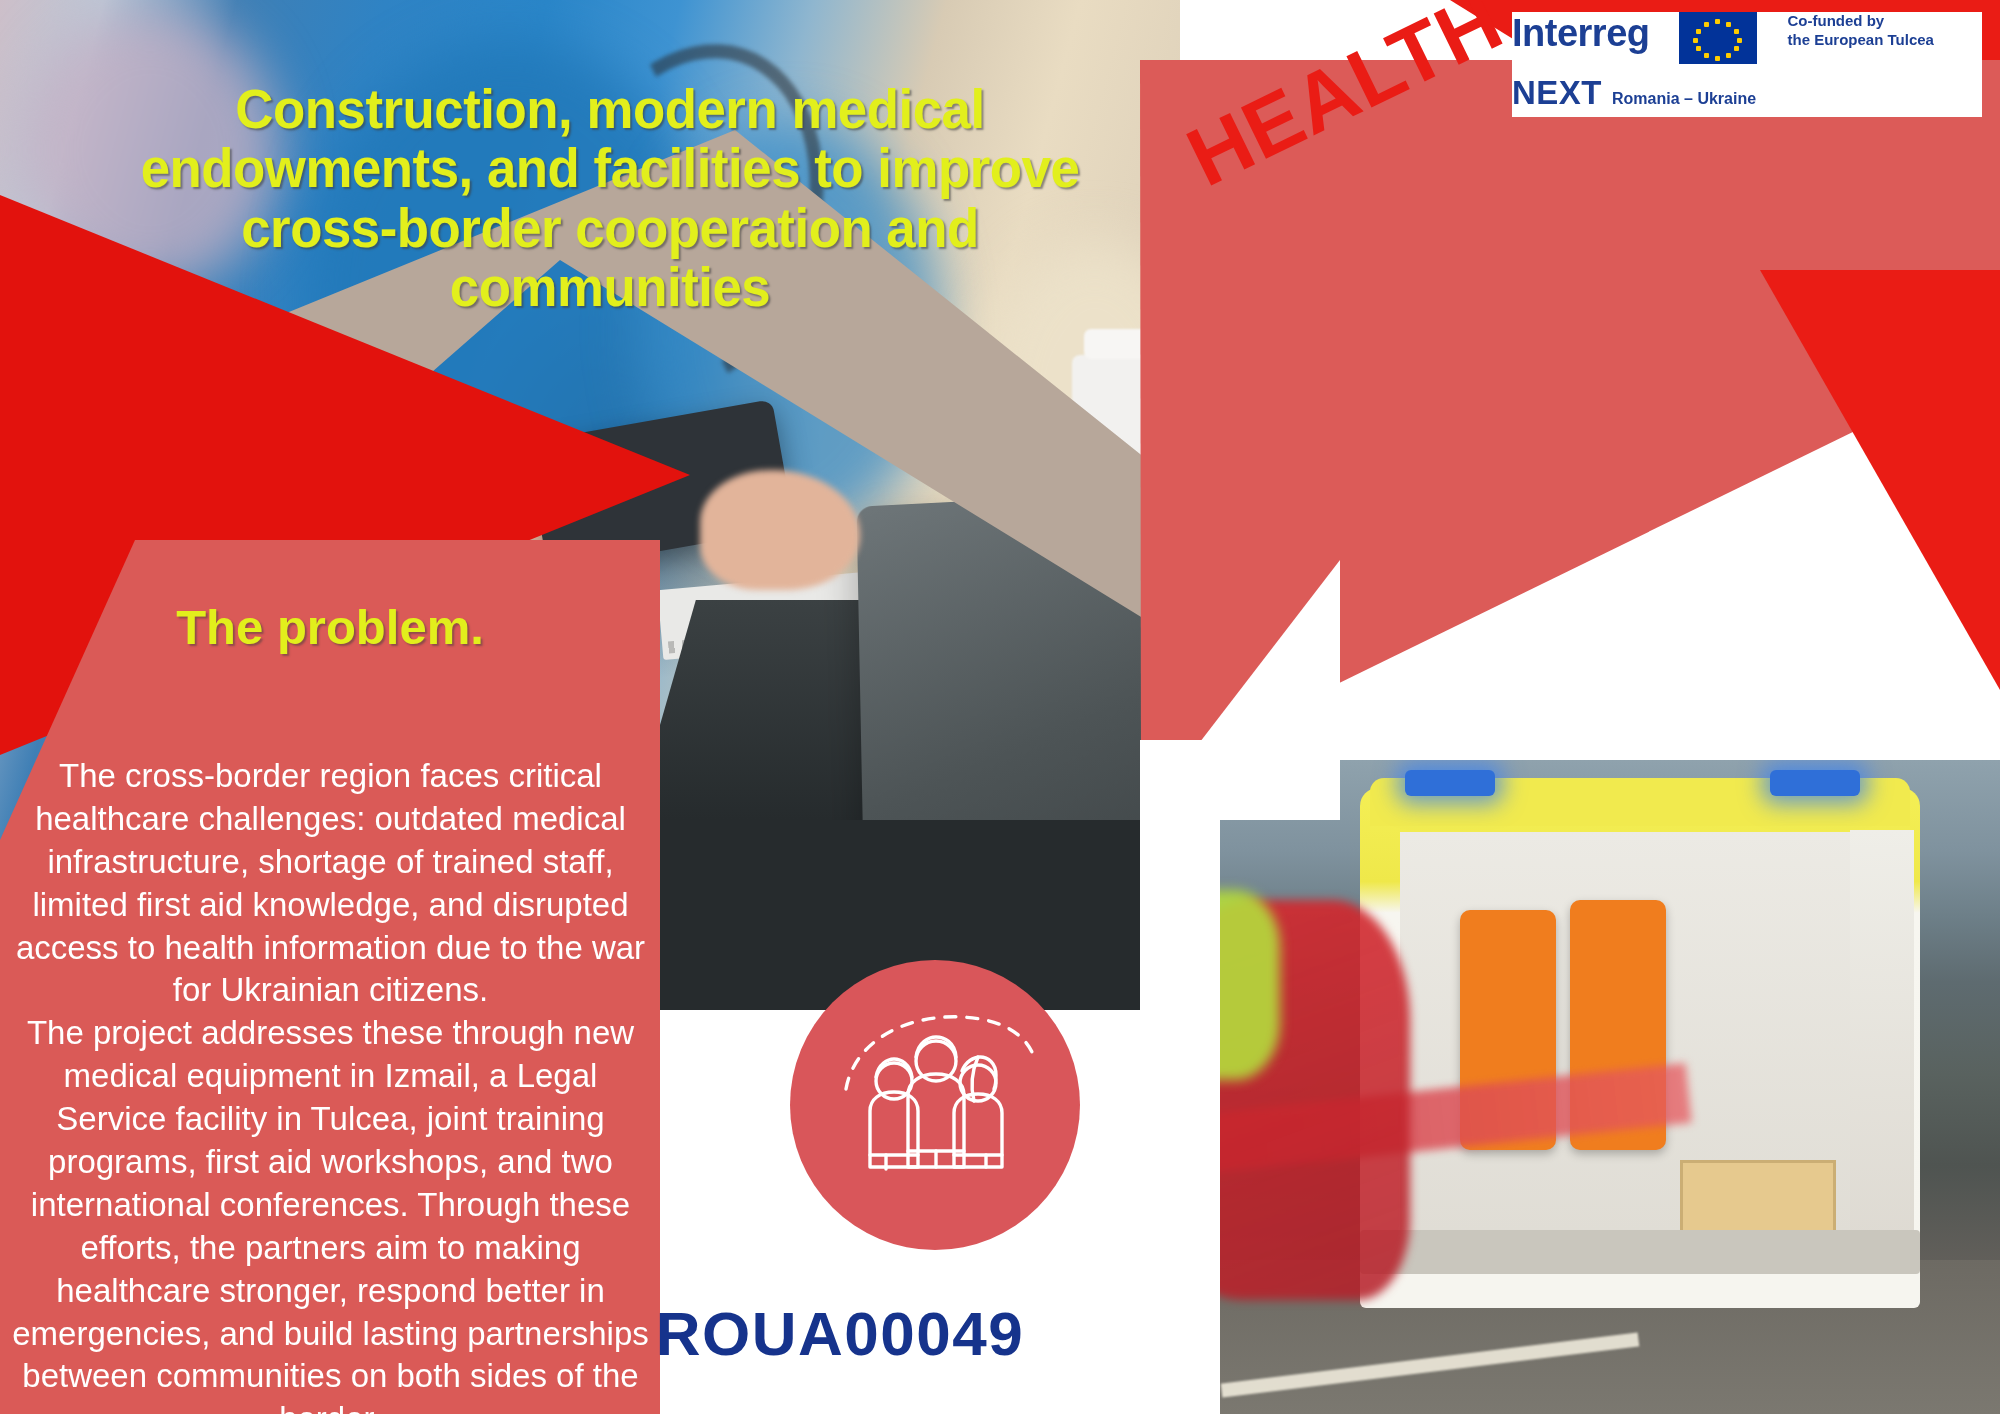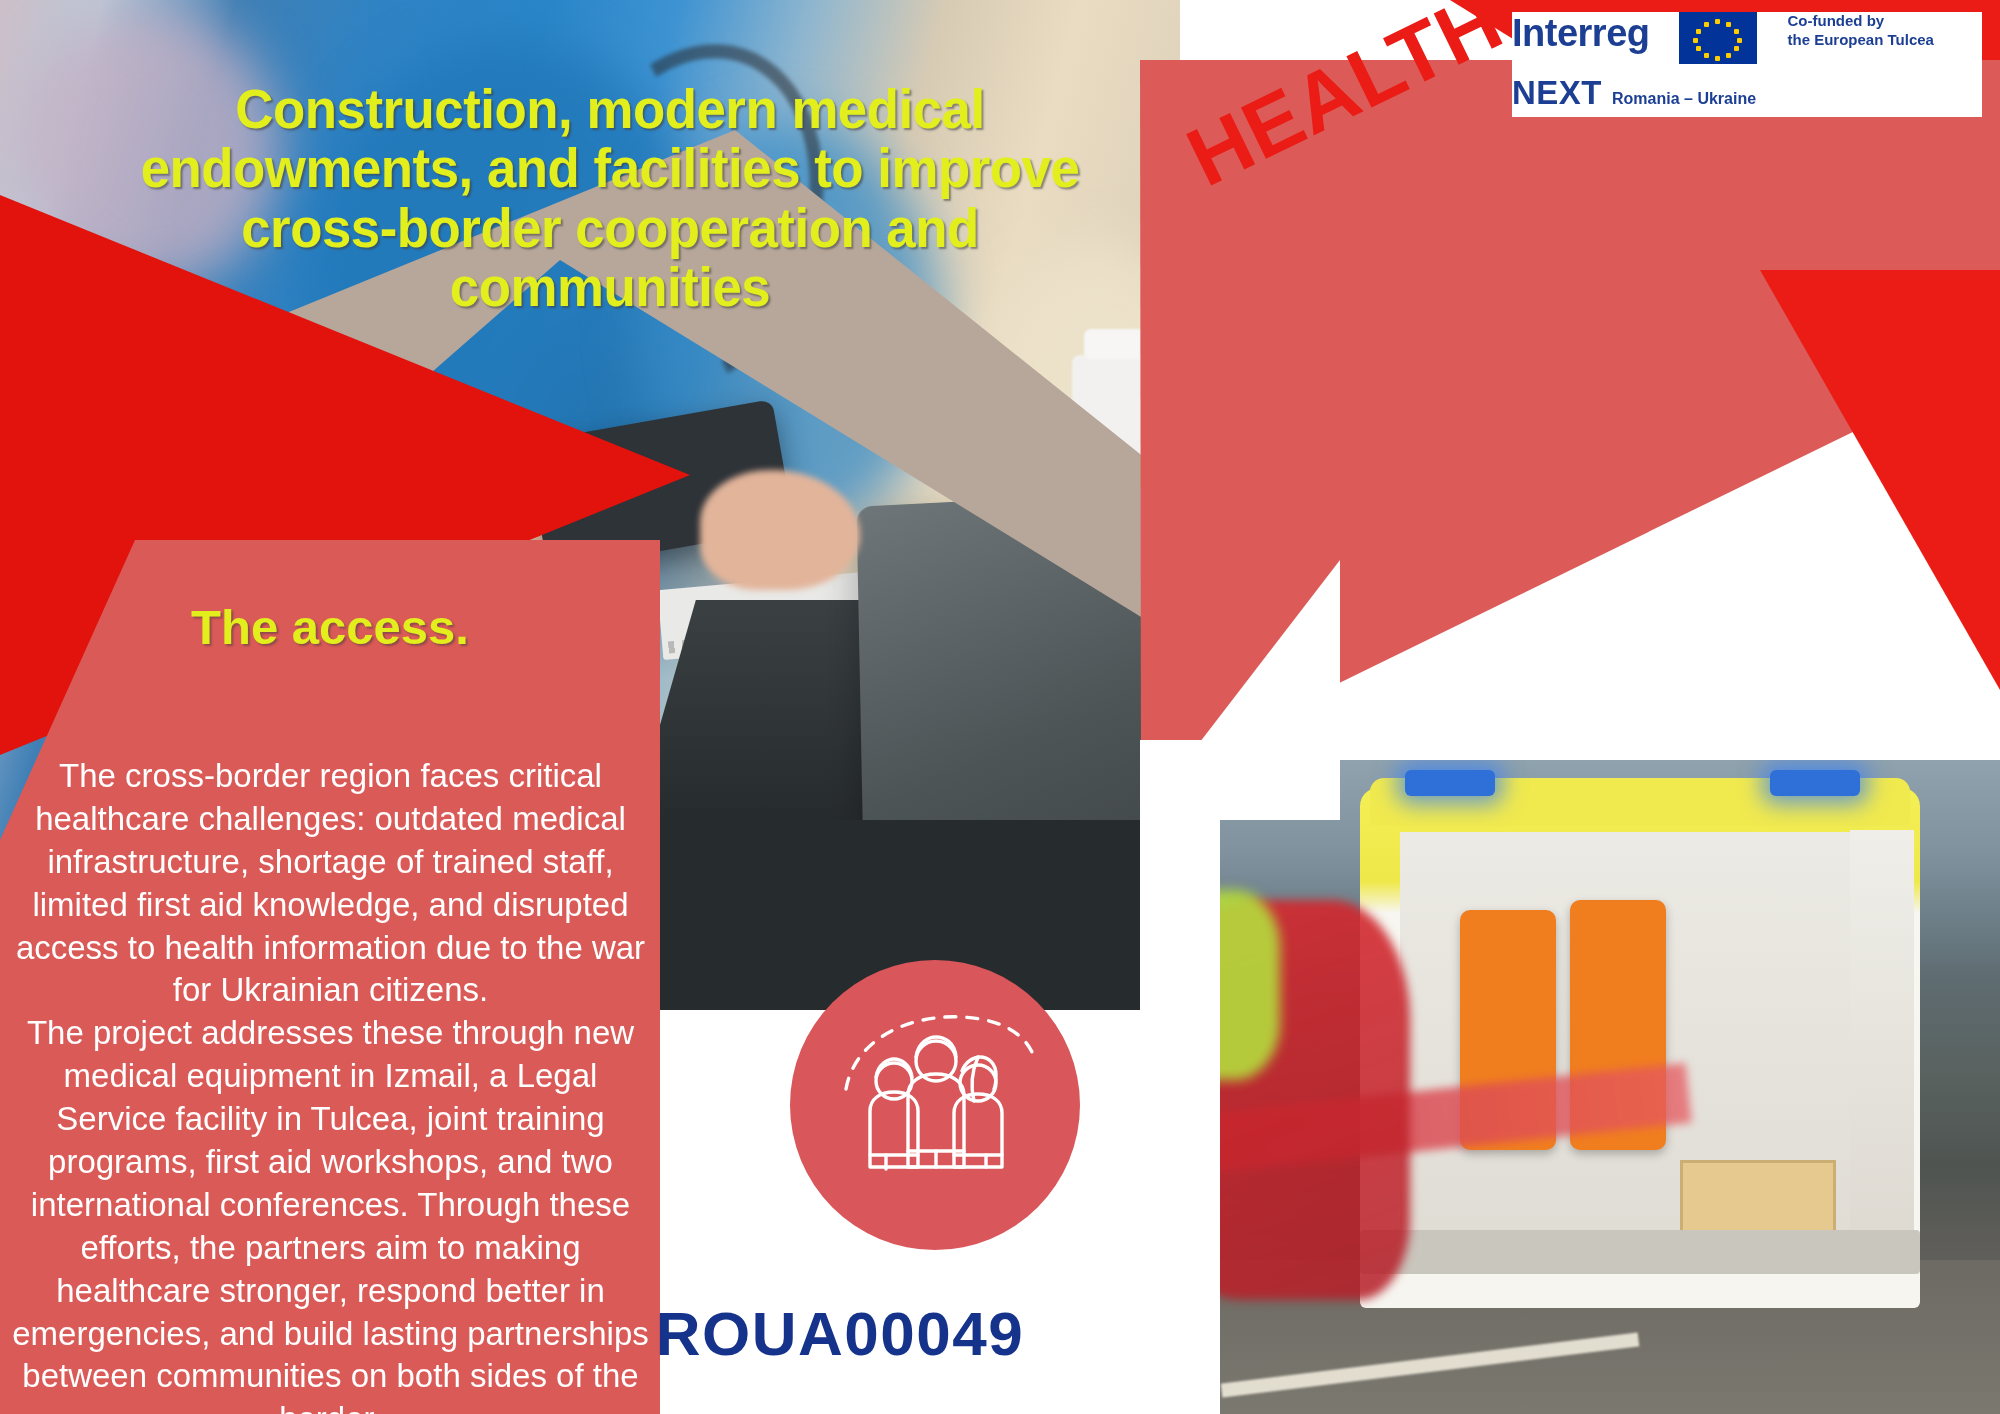--- a/index.html
+++ b/index.html
@@ -195,21 +195,21 @@
       <span id="next-sub">Romania – Ukraine</span>
     </div>
   </div>
 
   <div id="main-title">Construction, modern medical endowments, and facilities to improve cross-border cooperation and communities</div>
 
   <div id="health-label">HEALTH</div>
 
 
   <div id="problem-heading">
-    <div>The access.</div>
+    <div>The problem.</div>
   </div>
 
   <div id="body-text">The cross-border region faces critical healthcare challenges: outdated medical infrastructure, shortage of trained staff, limited first aid knowledge, and disrupted access to health information due to the war for Ukrainian citizens.
 The project addresses these through new medical equipment in Izmail, a Legal Service facility in Tulcea, joint training programs, first aid workshops, and two international conferences. Through these efforts, the partners aim to making healthcare stronger, respond better in emergencies, and build lasting partnerships between communities on both sides of the border.</div>
 
   <div id="people-circle">
     <svg width="210" height="200" viewBox="0 0 210 200" fill="none" stroke="#ffffff" stroke-width="3.4" stroke-linecap="round" stroke-linejoin="round">
       <path d="M16 84 C26 28 92 4 150 14 C180 19 198 34 204 52" stroke-dasharray="11 11"></path>
 
       <path d="M46 76 a18 18 0 1 1 36 0 a18 18 0 1 1 -36 0"></path>

